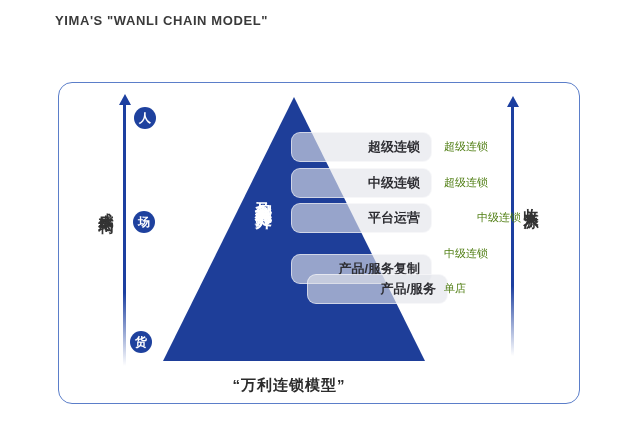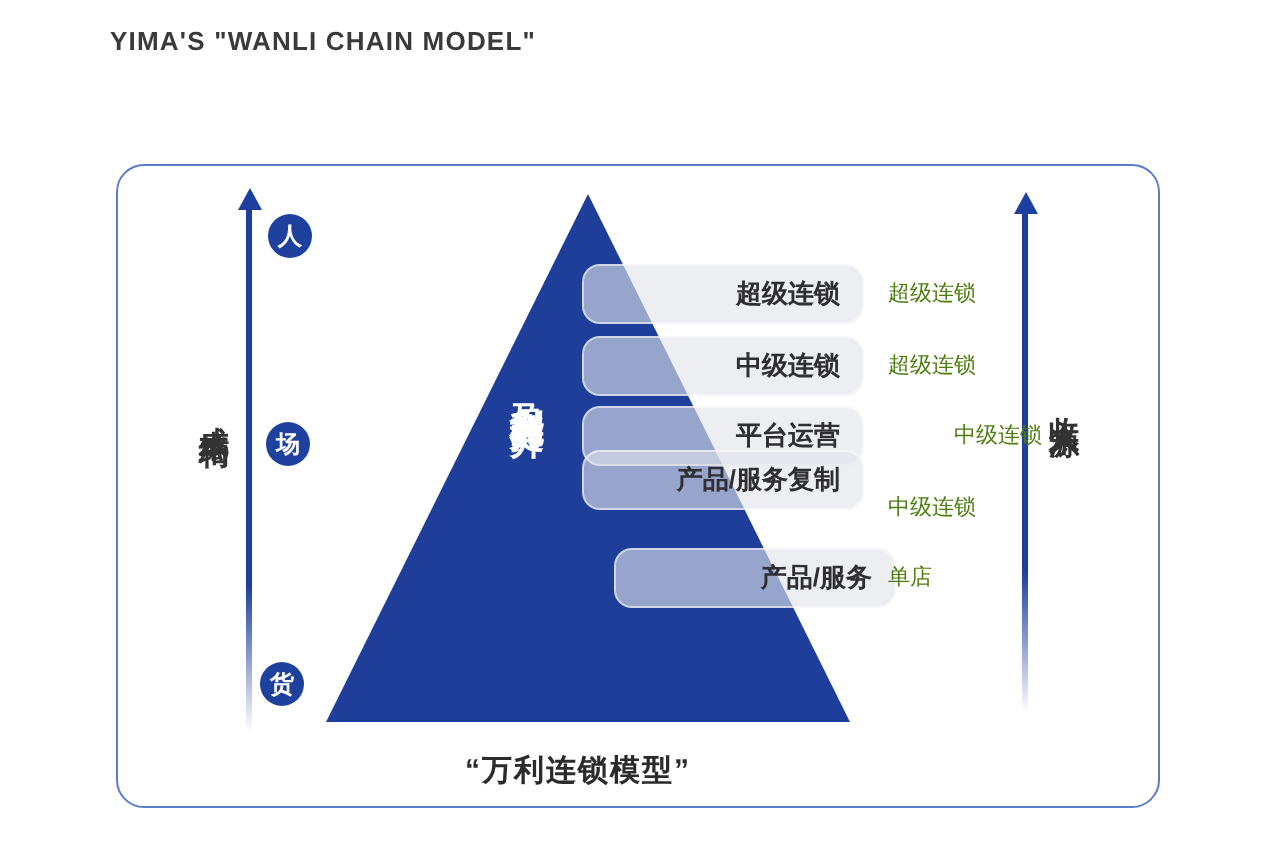--- a/index.html
+++ b/index.html
@@ -87,21 +87,21 @@
     border: 1px solid rgba(255,255,255,0.55);
     border-radius: 9px; box-sizing: border-box;
     display: flex; align-items: center; justify-content: flex-end;
     padding-right: 11px;
     font-size: 13px; font-weight: bold; color: #2e2e33;
     white-space: nowrap;
   }
   .bar.b0 { top: 132px; }
   .bar.b1 { top: 168px; }
   .bar.b2 { top: 203px; }
-  .bar.b3 { top: 225px; }
+  .bar.b3 { top: 254px; }
   .bar.b4 { top: 274px; margin-left: 16px; }
 
   .stage {
     position: absolute; left: 444px; width: 70px; height: 16px;
     font-size: 11px; font-weight: normal; color: #4d7c0f;
     white-space: nowrap;
   }
   .stage.s0 { top: 139px; }
   .stage.s1 { top: 175px; }
   .stage.s2 { top: 210px; padding-left: 33px; }

